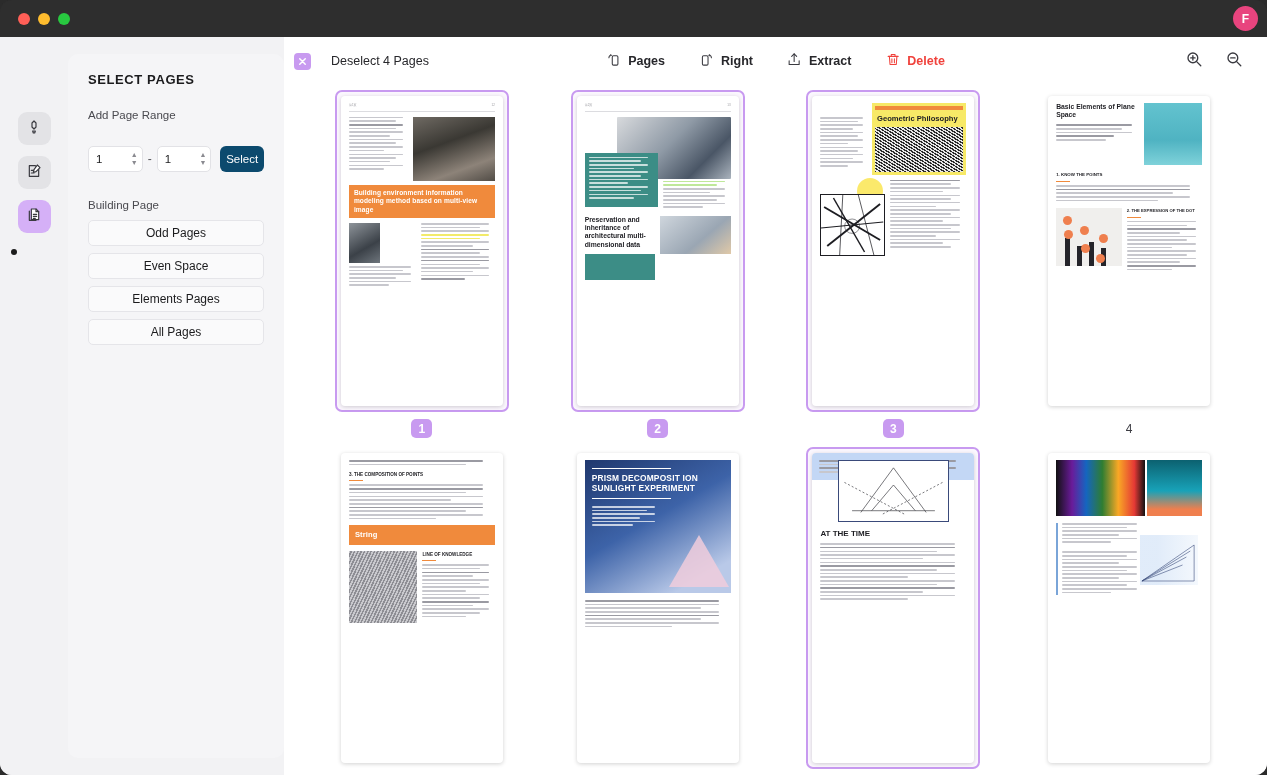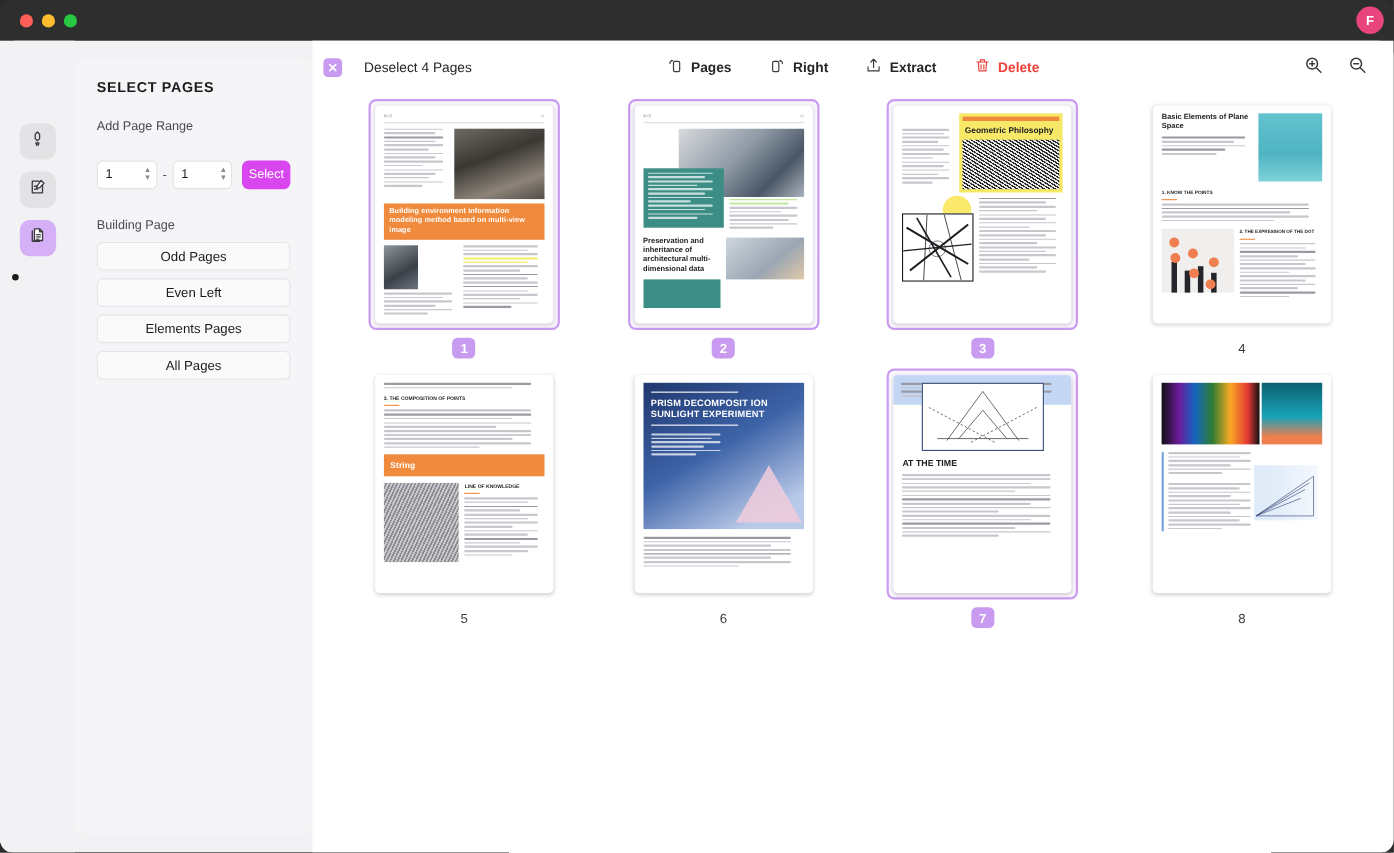--- a/index.html
+++ b/index.html
@@ -84,21 +84,21 @@
   }
   .num-input .val { font-size: 11.5px; color: #1b1b1d; flex: 1; }
   .spin { display: flex; flex-direction: column; gap: 2px; line-height: 0; }
   .spin span {
     font-size: 7px; color: #8a8a90; line-height: 6px;
   }
   .dash { font-size: 12px; color: #55555a; }
   .select-btn {
     margin-left: 4px;
     width: 45px; height: 26px; border-radius: 6px;
-    background: #d946ef; color: #fff;
+    background: #0c4a6e; color: #fff;
     font-size: 11.5px; display: flex; align-items: center; justify-content: center;
     border: none;
     font-family: "Liberation Sans", sans-serif;
   }
   .suggest-label { font-size: 11.5px; color: #4a4a50; margin: 27px 0 9px 0; }
   .sugg-btn {
     width: 100%; height: 26px; margin-bottom: 7px;
     background: #fafafb; border: 1px solid #e5e5e9; border-radius: 5px;
     font-size: 12px; color: #1b1b1d;
     display: flex; align-items: center; justify-content: center;
@@ -139,21 +139,21 @@
   
   .grid {
     display: grid;
     grid-template-columns: repeat(4, 1fr);
     row-gap: 9px;
     padding: 5px 20px 0 20px;
     justify-items: center;
   }
   .thumb-cell { display: flex; flex-direction: column; align-items: center; }
   .thumb-frame {
-    width: 174px; height: 210px;
+    width: 174px; height: 322px;
     border-radius: 7px; padding: 4px;
     background: transparent;
     border: 2px solid transparent;
     display: flex; align-items: center; justify-content: center;
   }
   .thumb-frame.selected {
     border-color: #c89af0;
     background: #fbf7fe;
   }
   .page {
@@ -301,21 +301,21 @@
             <span>▲</span>
             <span>▼</span>
           </span>
         </div>
         <button class="select-btn">Select</button>
       </div>
 
       <div class="suggest-label">Building Page</div>
 
       <button class="sugg-btn">Odd Pages</button>
-      <button class="sugg-btn">Even Left</button>
+      <button class="sugg-btn">Even Space</button>
       <button class="sugg-btn">Elements Pages</button>
       <button class="sugg-btn">All Pages</button>
     </div>
 
     <div class="main">
 
       <div class="toolbar">
         <div class="deselect">
           <span class="xbox">
             <svg width="11" height="11" viewBox="0 0 24 24" stroke="#fff" stroke-width="3.2" stroke-linecap="round">

